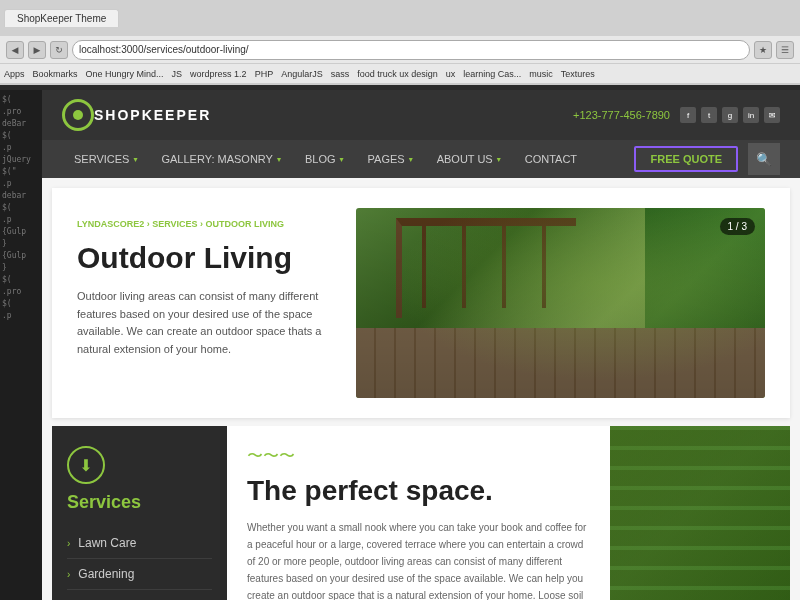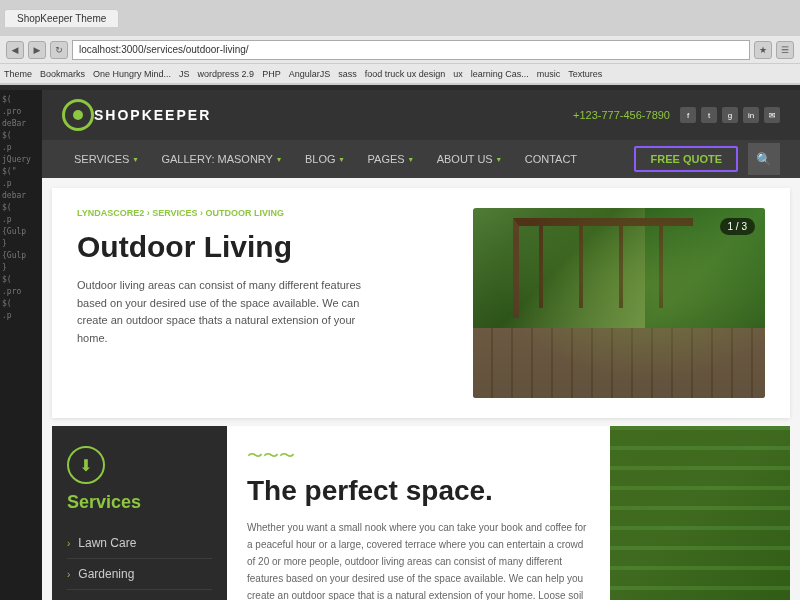--- a/index.html
+++ b/index.html
@@ -47,21 +47,21 @@
       font-size: 9px;
       display: flex; align-items: center; justify-content: center;
       cursor: pointer;
       color: #555;
     }
     .url-bar {
       flex: 1;
       height: 20px;
       background: white;
       border: 1px solid #aaa;
-      border-radius: 0;
+      border-radius: 10px;
       padding: 0 6px;
       font-size: 10px;
       color: #333;
       display: flex; align-items: center;
     }
     .bookmarks-bar {
       background: #e8e8e8;
       height: 20px;
       display: flex;
       align-items: center;
@@ -206,20 +206,21 @@
     .hero-section {
       background: white;
       padding: 20px 25px;
       display: flex;
       gap: 20px;
       margin: 10px 10px 0;
       box-shadow: 0 1px 4px rgba(0,0,0,0.1);
     }
     .hero-left {
       flex: 1;
+      margin-top: 11px;
     }
     .breadcrumb {
       font-size: 9px;
       color: #888;
       margin-bottom: 12px;
     }
     .breadcrumb span { color: #8dc63f; font-weight: bold; }
     .hero-title {
       font-size: 30px;
       font-weight: 900;
@@ -227,21 +228,21 @@
       margin-bottom: 14px;
       line-height: 1.1;
     }
     .hero-desc {
       font-size: 11px;
       color: #555;
       line-height: 1.6;
       max-width: 300px;
     }
     .hero-image {
-      width: 292px;
+      width: 409px;
       height: 190px;
       background: linear-gradient(135deg, #5a8a3c 0%, #3a6b20 30%, #8db85a 60%, #6a9840 100%);
       border-radius: 3px;
       position: relative;
       overflow: hidden;
       flex-shrink: 0;
     }
     .hero-image-overlay {
       position: absolute;
       inset: 0;
@@ -392,25 +393,25 @@
   </div>
   <div class="browser-toolbar">
     <div class="nav-btn">◀</div>
     <div class="nav-btn">▶</div>
     <div class="nav-btn">↻</div>
     <div class="url-bar">localhost:3000/services/outdoor-living/</div>
     <div class="nav-btn">★</div>
     <div class="nav-btn">☰</div>
   </div>
   <div class="bookmarks-bar">
-    <span class="bookmark-item">Theme</span>
+    <span class="bookmark-item">Apps</span>
     <span class="bookmark-item">Bookmarks</span>
     <span class="bookmark-item">One Hungry Mind...</span>
     <span class="bookmark-item">JS</span>
-    <span class="bookmark-item">wordpress 2.9</span>
+    <span class="bookmark-item">wordpress 1.2</span>
     <span class="bookmark-item">PHP</span>
     <span class="bookmark-item">AngularJS</span>
     <span class="bookmark-item">sass</span>
     <span class="bookmark-item">food truck ux design</span>
     <span class="bookmark-item">ux</span>
     <span class="bookmark-item">learning Cas...</span>
     <span class="bookmark-item">music</span>
     <span class="bookmark-item">Textures</span>
   </div>
 </div>

